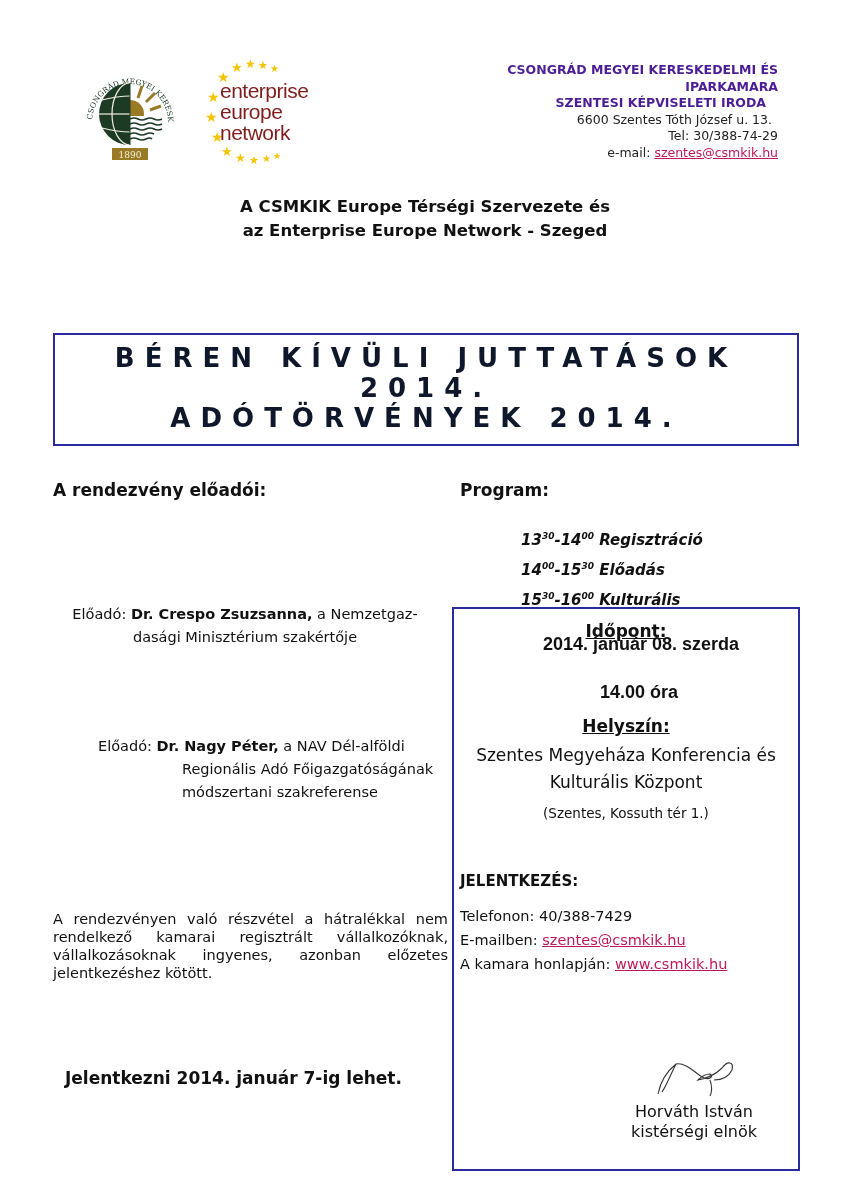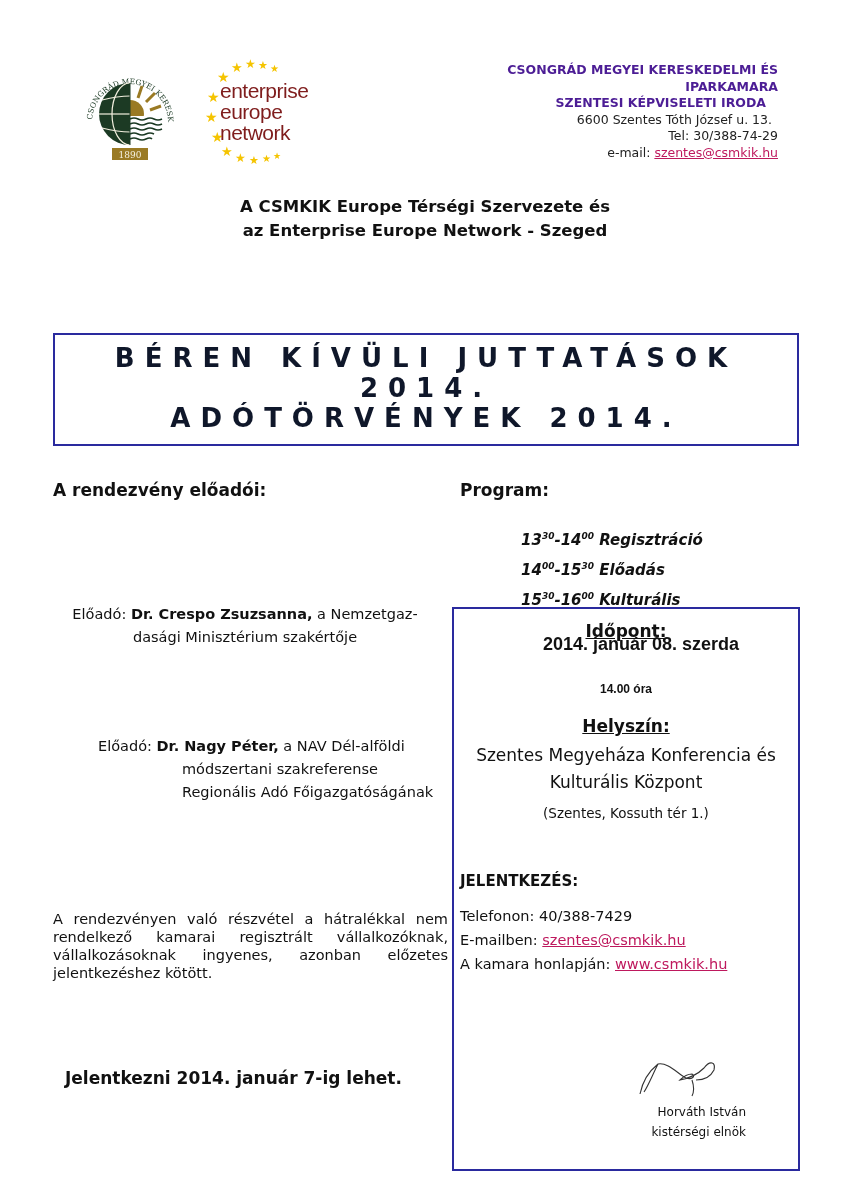--- a/index.html
+++ b/index.html
@@ -42,29 +42,29 @@
 
   #notice { left: 53px; top: 910px; width: 395px; font-size: 14.5px; line-height: 18px; text-align: justify; }
   #deadline { left: 65px; top: 1068px; font-weight: bold; font-size: 17px; }
 
   
   #info-box { left: 452px; top: 607px; width: 344px; height: 560px; border: 2px solid #2a2a9e; text-decoration: underline; }
   .center { position: absolute; left: 0; width: 100%; text-align: center; }
   .ul { text-decoration: underline; }
   #when-label { top: 12px; font-weight: bold; font-size: 17px; }
   #when-date { top: 25px; font-weight: bold; font-size: 17px; font-family: "Liberation Sans", sans-serif; font-size: 18px; margin-left: 15px; }
-  #when-time { top: 73px; font-weight: bold; font-family: "Liberation Sans", sans-serif; font-size: 12px; }
+  #when-time { top: 73px; font-weight: bold; font-family: "Liberation Sans", sans-serif; font-size: 18px; padding-left: 13px; }
   #where-label { top: 107px; font-weight: bold; font-size: 17px; }
   #where-place { top: 133px; font-size: 17px; line-height: 27px; }
   #where-addr { top: 196px; font-size: 13.5px; }
 
   #reg-heading { left: 6px; top: 263px; font-weight: bold; font-size: 15px; }
   #reg-lines { left: 6px; top: 295px; font-size: 14.5px; line-height: 24px; }
 
-  #sign { left: 152px; top: 445px; width: 140px; text-align: right; font-size: 12px; line-height: 20px; }
+  #sign { left: 170px; top: 445px; width: 140px; text-align: center; font-size: 16px; line-height: 20px; }
   #signature { position: absolute; left: 28px; top: 0; width: 90px; height: 45px; }
   #sign .names { margin-top: 48px; }
 </style>
 </head>
 <body>
 
 <div id="logo-chamber" class="abs">
   <svg width="104" height="104" viewBox="0 0 104 104">
     <defs>
       <path id="ringPath" d="M 14 60 A 38 38 0 1 1 90 60"></path>
@@ -168,22 +168,22 @@
   </div>
 </div>
 
 <div id="speaker1" class="abs">
   <div><span>Előadó: </span><b>Dr. Crespo Zsuzsanna,</b><span> a Nemzetgaz-</span></div>
   <div>dasági Minisztérium szakértője</div>
 </div>
 
 <div id="speaker2" class="abs">
   <div><span>Előadó:  </span><b>Dr. Nagy Péter,</b><span> a NAV Dél-alföldi</span></div>
+  <span class="indent">Regionális Adó Főigazgatóságának</span>
   <span class="indent">módszertani szakreferense</span>
-  <span class="indent">Regionális Adó Főigazgatóságának</span>
 </div>
 
 <div id="notice" class="abs">A rendezvényen való részvétel a hátralékkal nem rendelkező kamarai regisztrált vállalkozóknak, vállalkozásoknak ingyenes, azonban előzetes jelentkezéshez kötött.</div>
 
 <div id="deadline" class="abs">Jelentkezni  2014. január 7-ig lehet.</div>
 
 <div id="info-box" class="abs">
   <div id="when-label" class="center ul">Időpont:</div>
   <div id="when-date" class="center">2014. január 08. szerda</div>
   <div id="when-time" class="center">14.00 óra</div>

